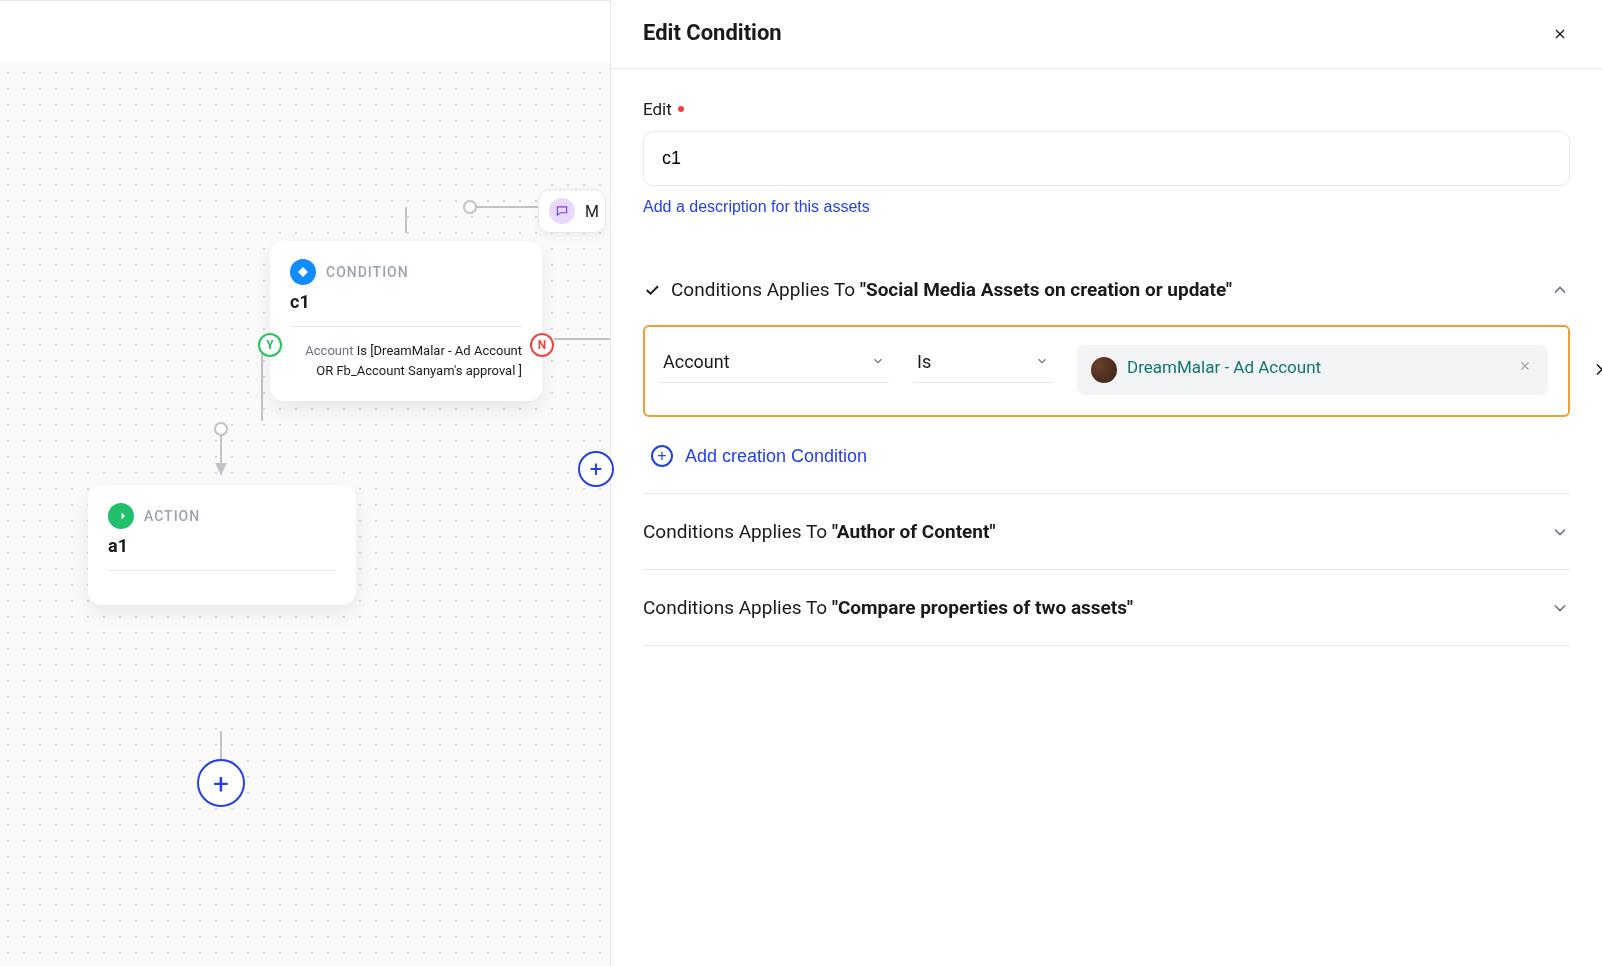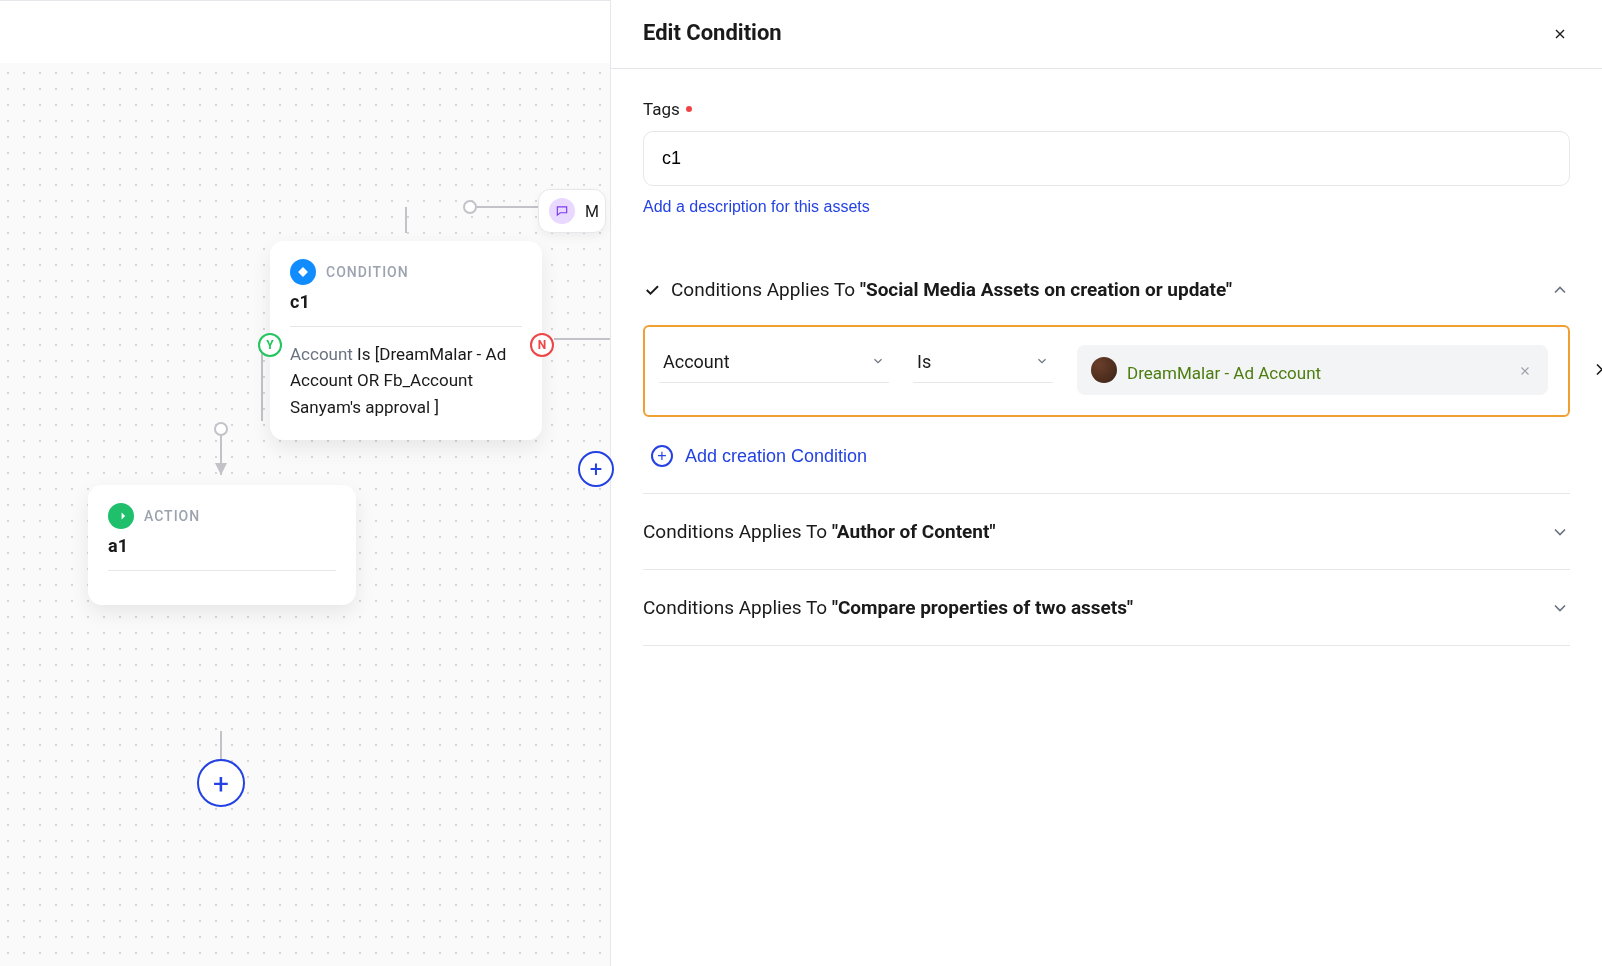--- a/index.html
+++ b/index.html
@@ -67,24 +67,25 @@
   .node-id {
     font-size: 18px;
     font-weight: 700;
     margin: 4px 0 14px 0;
   }
   .node-divider {
     height:1px; background: var(--border-light);
     margin: 0 0 14px 0;
   }
   .node-body {
-    font-size: 17px;
+    font-size: 13px;
     line-height: 1.55;
     color: var(--text-dark);
     word-wrap: break-word;
+    text-align: right;
   }
   .node-body .muted { color: var(--text-gray); }
   .icon-badge {
     width:26px; height:26px; border-radius:50%;
     display:inline-flex; align-items:center; justify-content:center;
     flex: 0 0 26px;
   }
   .icon-badge.cond  { background:#118cff; }
   .icon-badge.action{ background:#1fbf6c; }
   .icon-badge.purple{ background:#e9d8ff; }
@@ -235,26 +236,26 @@
     flex:1;
     display:flex; flex-direction:column; gap:12px;
     position:relative;
   }
   .cond-values-caret {
     position:absolute; right:-2px; top:10px;
   }
   .cond-values-caret svg { width:14px; height:14px; stroke: var(--text-gray); stroke-width:2; fill:none; }
 
   .chip {
-    display:flex; align-items:flex-end; gap:10px;
+    display:flex; align-items:flex-start; gap:10px;
     background: var(--chip-bg);
     border-radius: 8px;
     padding: 12px 14px;
     font-size: 17px;
-    color: #4d7c0f;
+    color: #0f766e;
     position:relative;
   }
   .chip .chip-remove {
     margin-left:auto;
     background:none; border:none;
     color: #9ca3af;
     cursor:pointer;
     padding:2px;
   }
   .chip .chip-remove svg { width:14px; height:14px; stroke:currentColor; stroke-width:2; }
@@ -384,21 +385,21 @@
         <svg viewBox="0 0 24 24" fill="none">
             <path d="M6 6l12 12M18 6L6 18"></path>
           </svg>
       </button>
     </div>
 
     <div class="panel-body">
 
       
       <div class="field-label">
-        <span>Tags</span>
+        <span>Edit</span>
         <span class="req-dot"></span>
       </div>
       <input class="text-input" value="c1" style="">
       <button class="link-btn">Add a description for this assets</button>
 
       <div style="height:36px;"></div>
 
       
       <div class="section">
         <div class="section-header">

